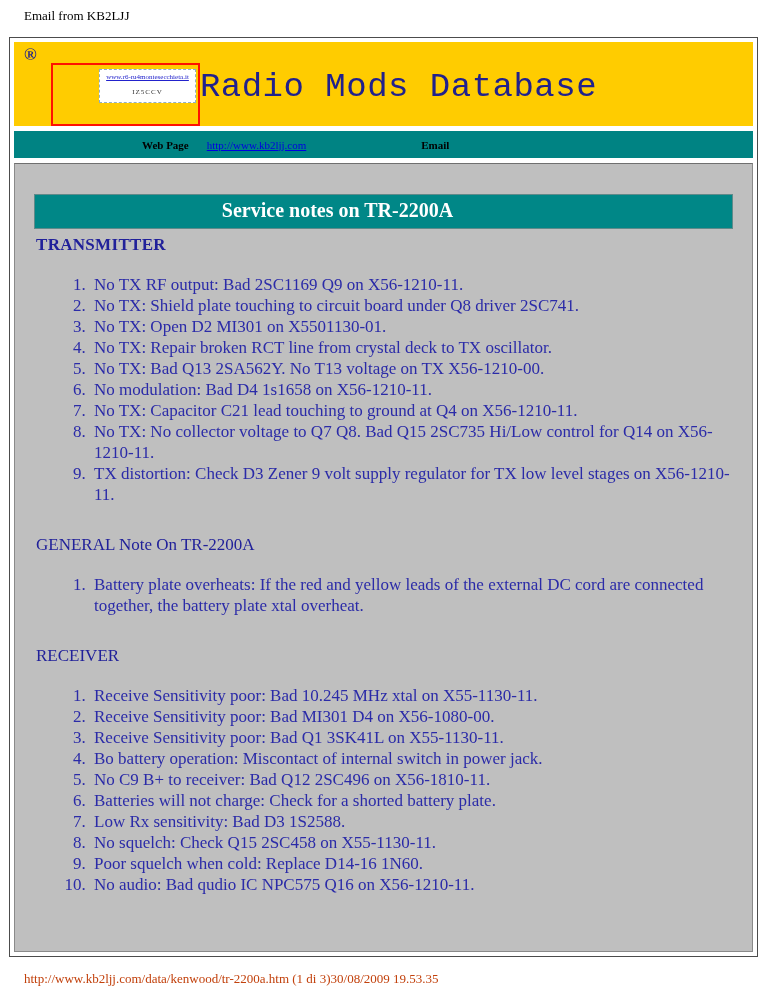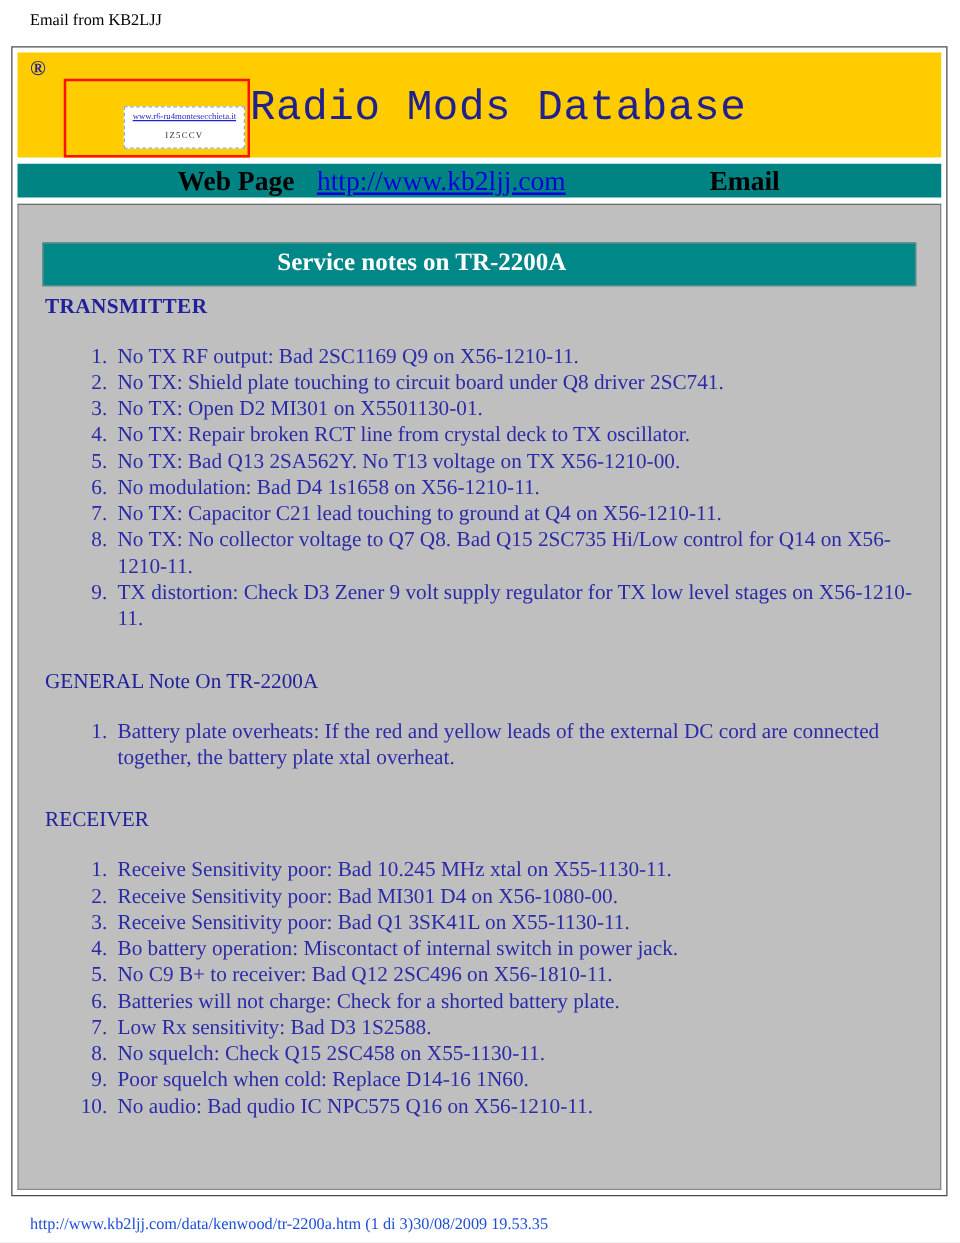--- a/index.html
+++ b/index.html
@@ -45,21 +45,21 @@
   }
   .logo-red-box {
     position: absolute;
     left: 37px; top: 21px;
     width: 149px; height: 63px;
     border: 2px solid #FF1100;
     background: #FFCC00;
   }
   .logo-white-box {
     position: absolute;
-    left: 46px; top: 20px;
+    left: 46px; top: 4px;
     width: 97px; height: 34px;
     background: #ffffff;
     border: 1px dashed #8FAFC8;
     text-align: center;
     padding-top: 3px;
   }
   .logo-link {
     font-size: 7px;
     color: #2222CC;
     text-decoration: underline;
@@ -74,21 +74,21 @@
     letter-spacing: 1px;
   }
   
   .teal-bar {
     margin-top: 5px;
     height: 27px;
     background: #008383;
     display: flex;
     align-items: center;
     padding-left: 128px;
-    font-size: 22px;
+    font-size: 11px;
     white-space: nowrap;
   }
   .bar-label { font-weight: bold; color: #000000; }
   .bar-link  { color: #0000E0; text-decoration: underline; margin-left: 18px; }
   .email-label { margin-left: 115px; }
   
   .gray-area {
     margin-top: 5px;
     background: #BFBFBF;
     border: 1px solid #8a8a8a;
@@ -125,21 +125,21 @@
   .sec-list li {
     font-size: 17px;
     line-height: 21px;
     color: #2B2BA8;
     padding-left: 4px;
   }
   
   .footer-line {
     margin: 14px 0 0 24px;
     font-size: 13px;
-    color: #1d4ed8;
+    color: #c2410c;
   }
 </style>
 </head>
 <body>
 
 <div class="top-label">Email from KB2LJJ</div>
 
 <div class="outer-box">
 
   <div class="header-yellow">

